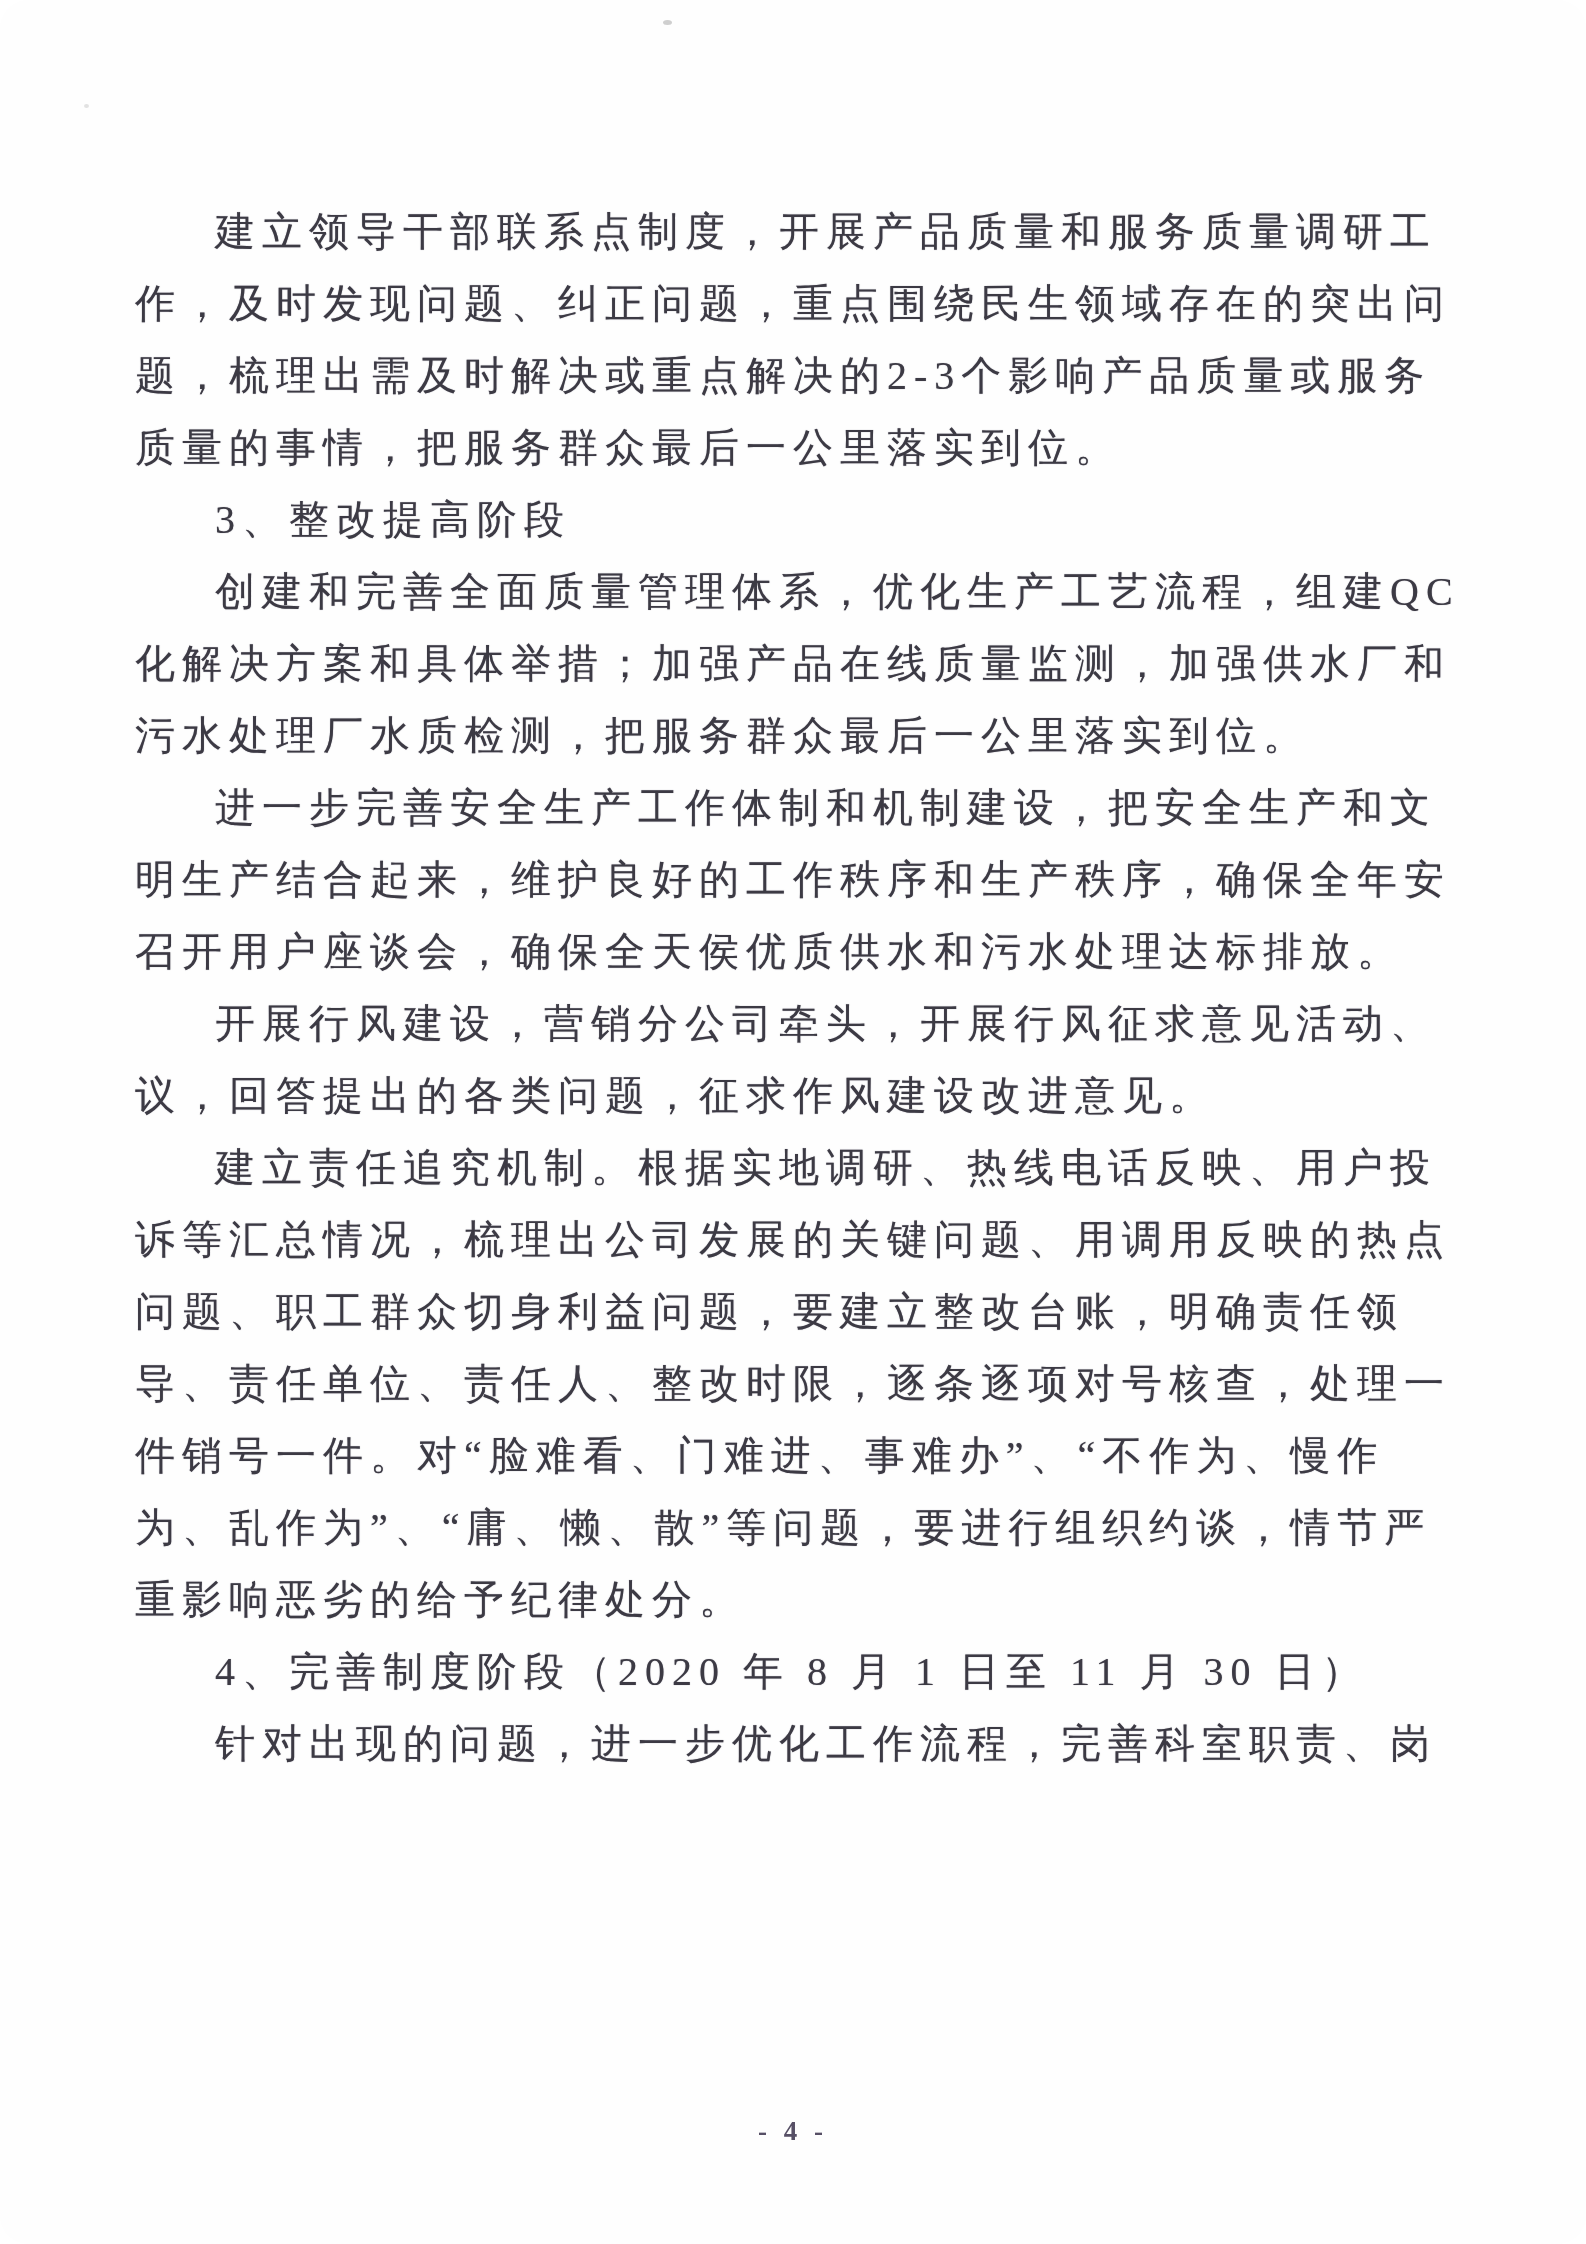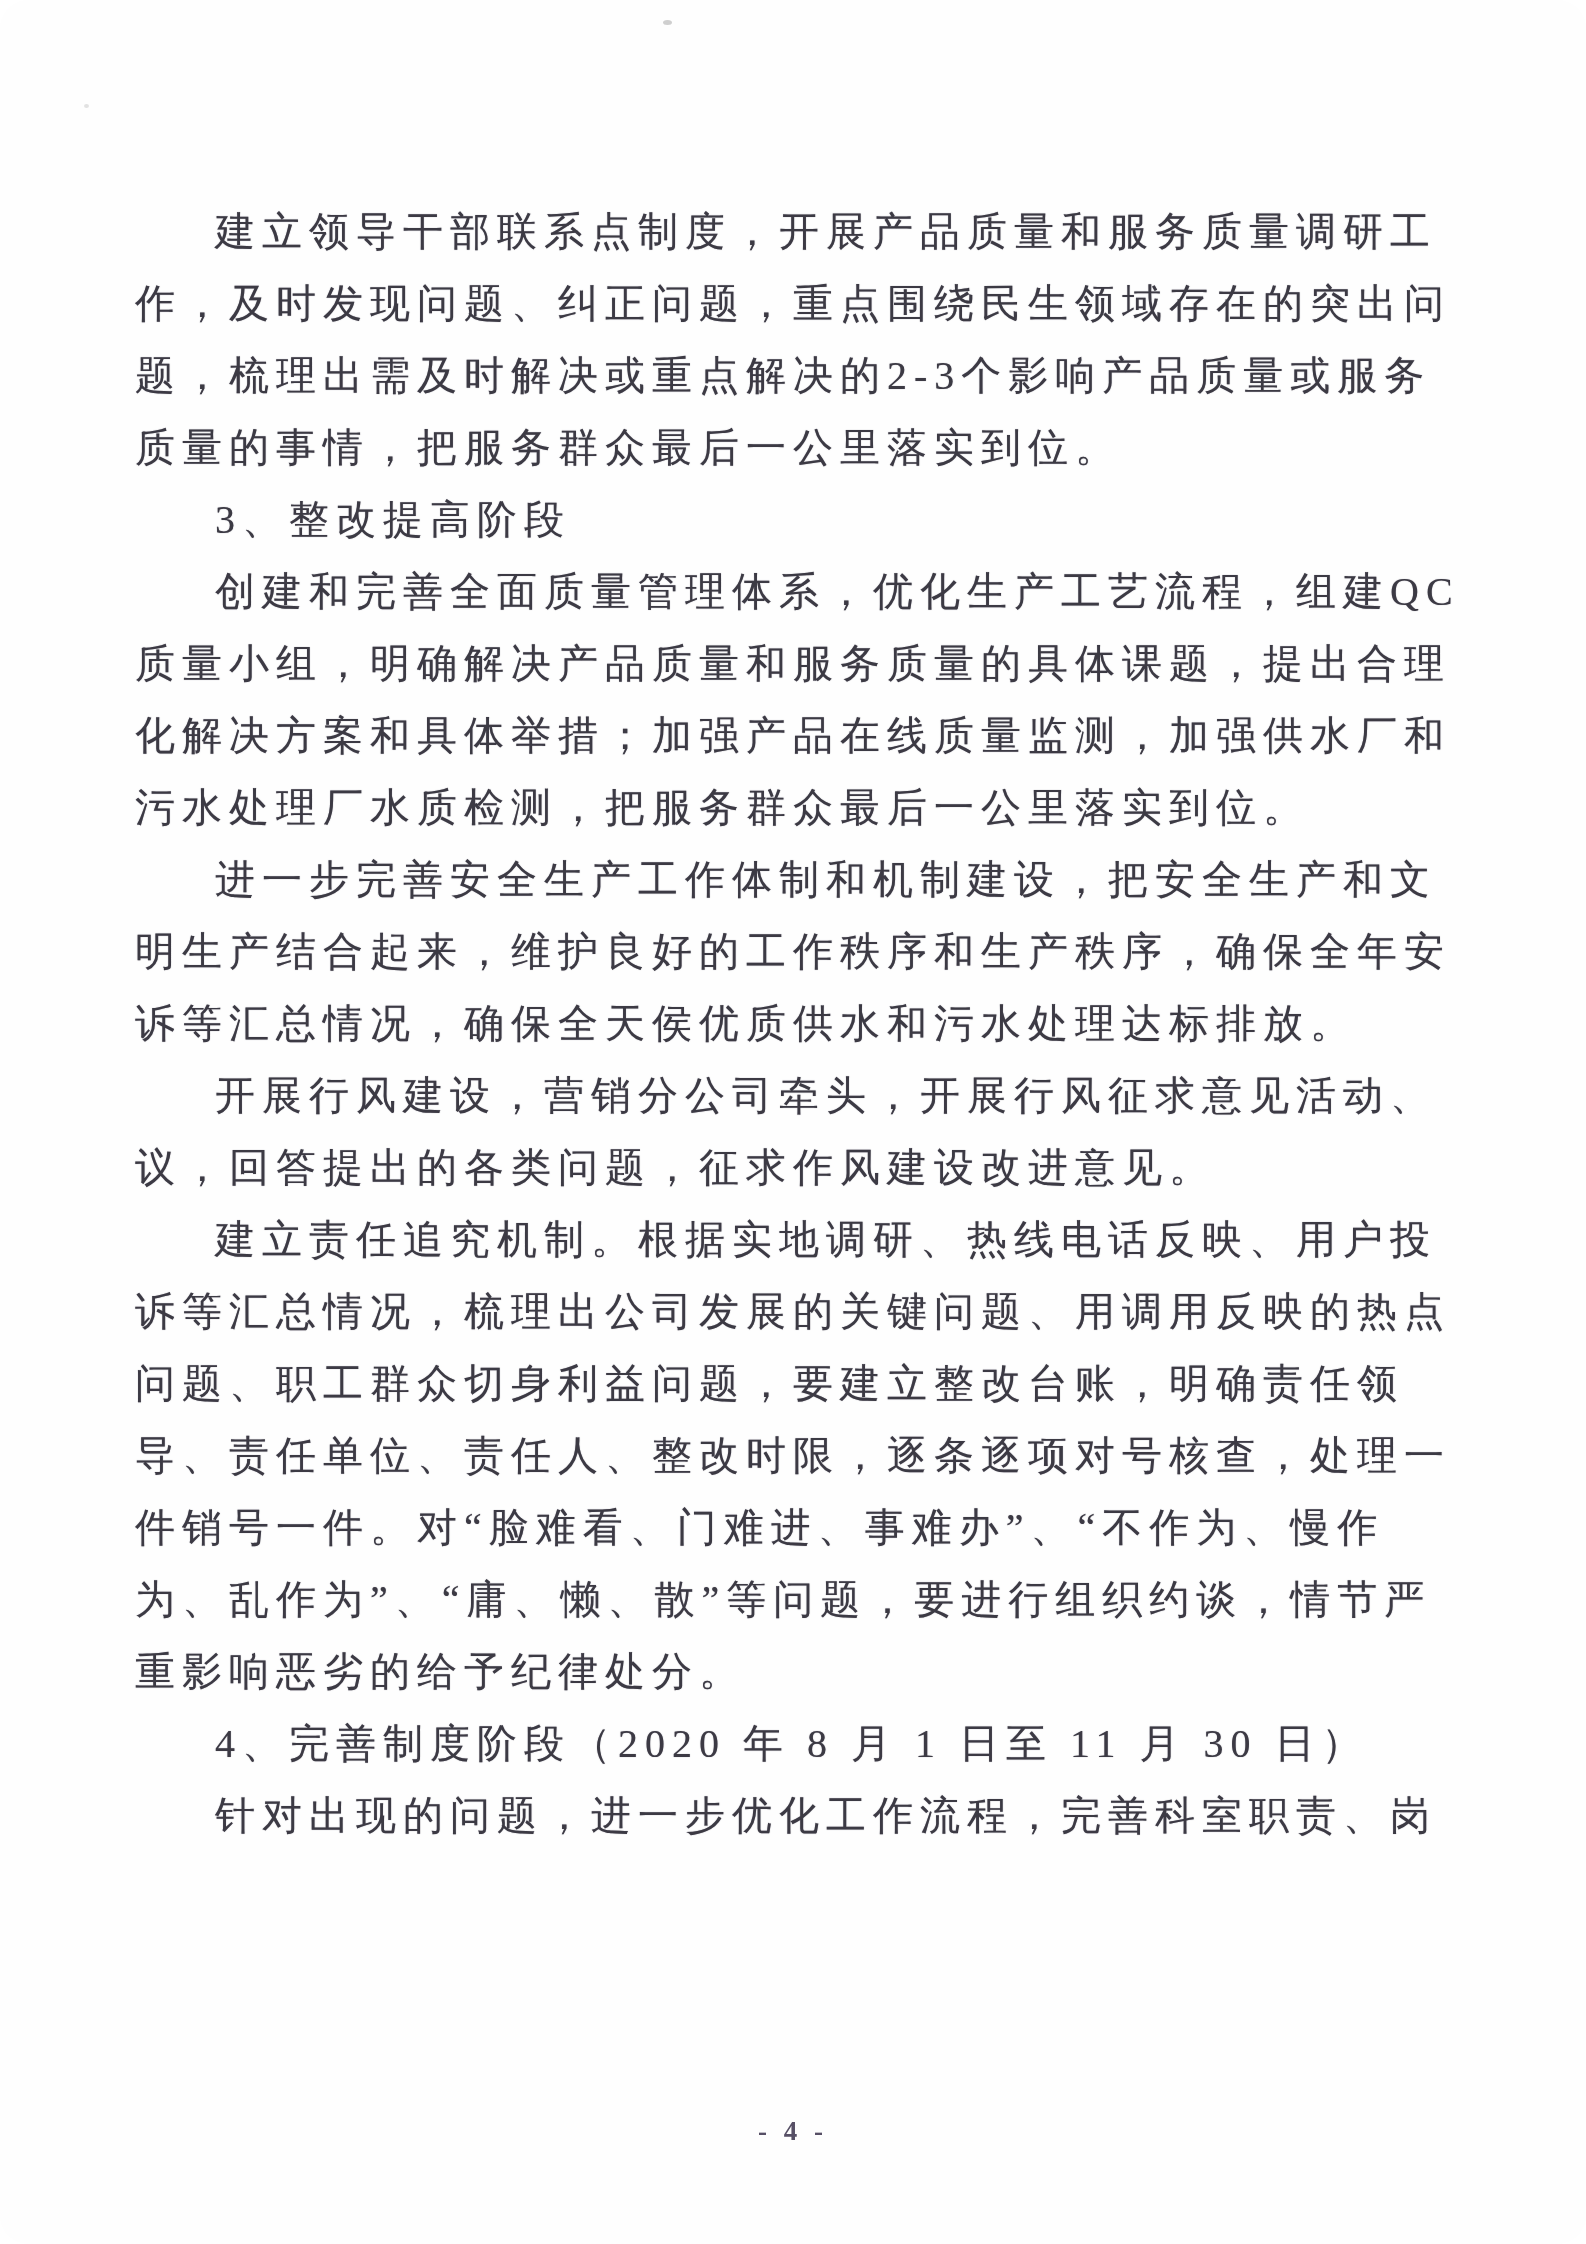--- a/index.html
+++ b/index.html
@@ -47,26 +47,25 @@
   <span class="speck speck-a"></span>
   <span class="speck speck-b"></span>
 
   <div class="content">
     <div class="line indent">建立领导干部联系点制度，开展产品质量和服务质量调研工</div>
     <div class="line">作，及时发现问题、纠正问题，重点围绕民生领域存在的突出问</div>
     <div class="line">题，梳理出需及时解决或重点解决的2-3个影响产品质量或服务</div>
     <div class="line">质量的事情，把服务群众最后一公里落实到位。</div>
     <div class="line indent">3、整改提高阶段</div>
     <div class="line indent">创建和完善全面质量管理体系，优化生产工艺流程，组建QC</div>
-    <div class="line">质量小组，明确解决产品质量和服务质量的具体课题，提出合理</div>
     <div class="line">化解决方案和具体举措；加强产品在线质量监测，加强供水厂和</div>
     <div class="line">污水处理厂水质检测，把服务群众最后一公里落实到位。</div>
     <div class="line indent">进一步完善安全生产工作体制和机制建设，把安全生产和文</div>
     <div class="line">明生产结合起来，维护良好的工作秩序和生产秩序，确保全年安</div>
-    <div class="line">诉等汇总情况，确保全天侯优质供水和污水处理达标排放。</div>
+    <div class="line">召开用户座谈会，确保全天侯优质供水和污水处理达标排放。</div>
     <div class="line indent">开展行风建设，营销分公司牵头，开展行风征求意见活动、</div>
     <div class="line">议，回答提出的各类问题，征求作风建设改进意见。</div>
     <div class="line indent">建立责任追究机制。根据实地调研、热线电话反映、用户投</div>
     <div class="line">诉等汇总情况，梳理出公司发展的关键问题、用调用反映的热点</div>
     <div class="line">问题、职工群众切身利益问题，要建立整改台账，明确责任领</div>
     <div class="line">导、责任单位、责任人、整改时限，逐条逐项对号核查，处理一</div>
     <div class="line">件销号一件。对“脸难看、门难进、事难办”、“不作为、慢作</div>
     <div class="line">为、乱作为”、“庸、懒、散”等问题，要进行组织约谈，情节严</div>
     <div class="line">重影响恶劣的给予纪律处分。</div>
     <div class="line indent">4、完善制度阶段（2020 年 8 月 1 日至 11 月 30 日）</div>

